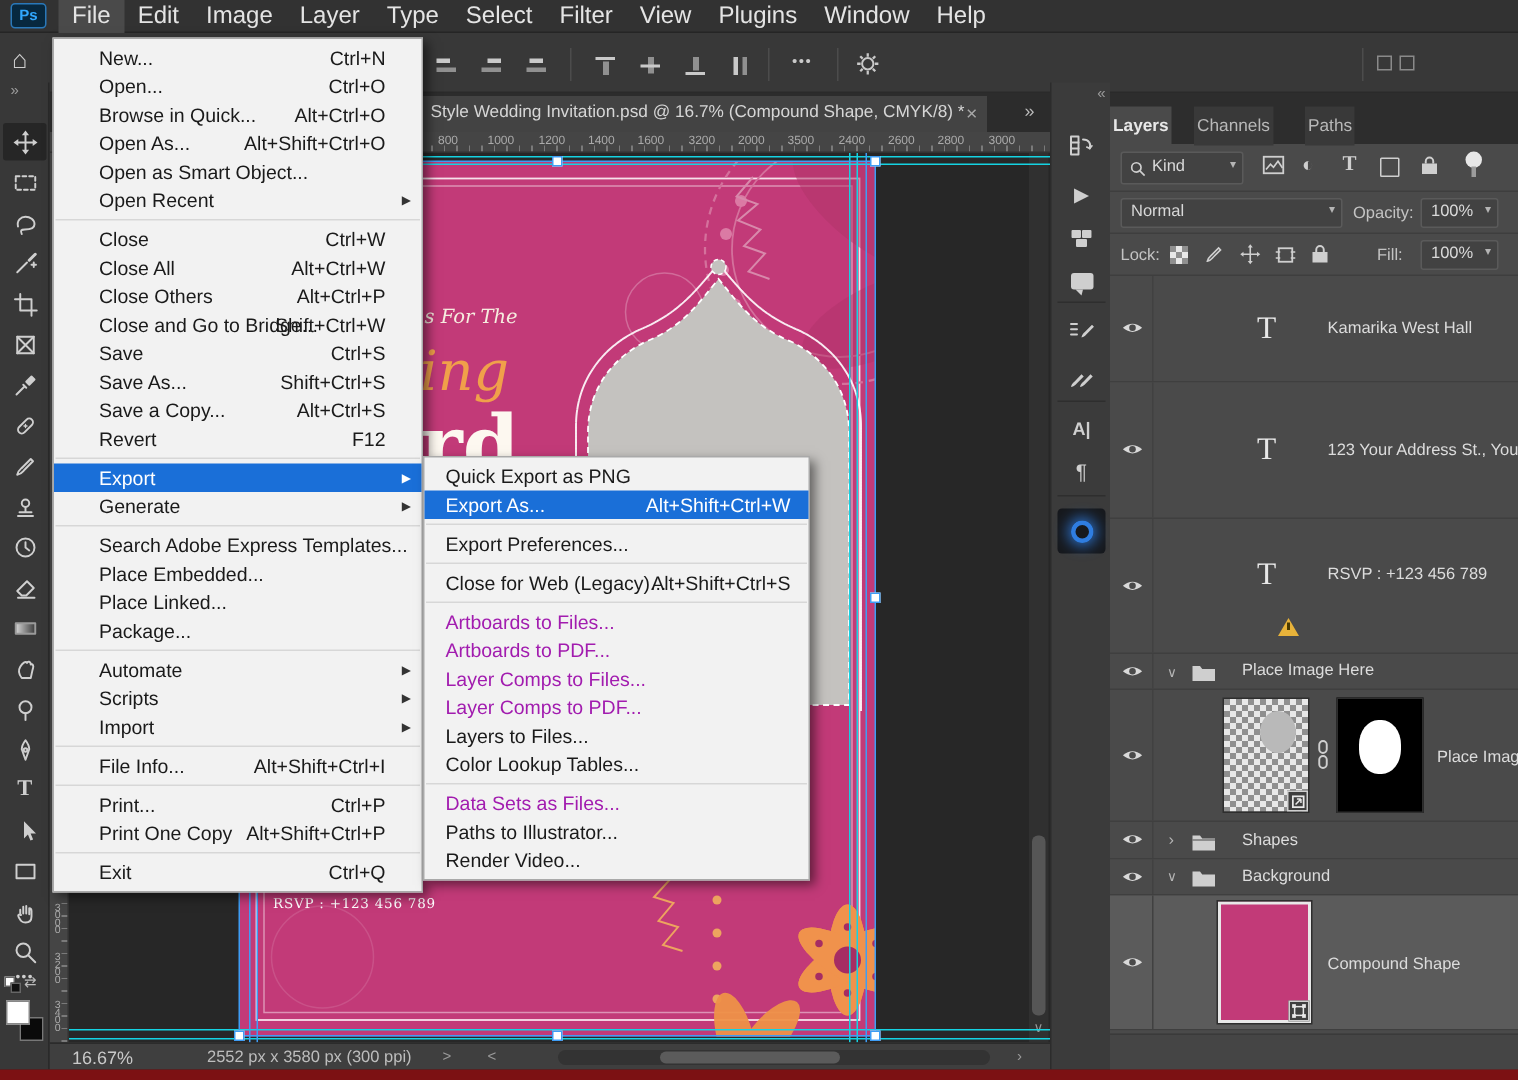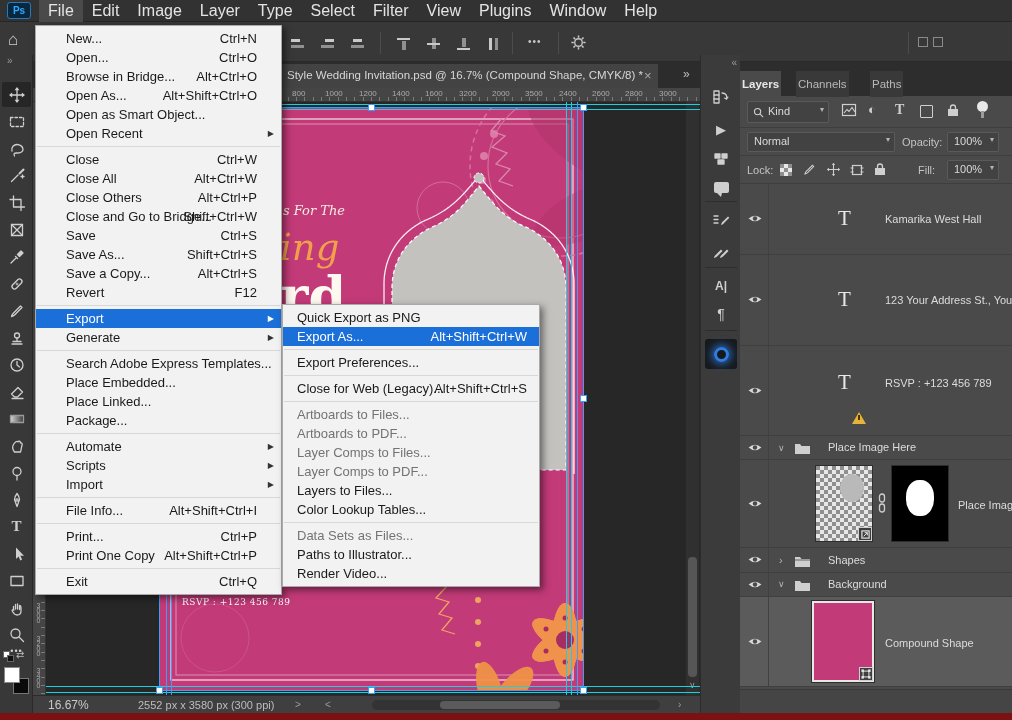--- a/index.html
+++ b/index.html
@@ -114,21 +114,21 @@
   .toggle .stem{position:absolute;left:4px;top:10px;width:3px;height:7px;background:#9c9c9c}
   .pfoot{position:absolute;left:0;top:627px;width:272px;height:24px;background:#454545;border-top:1px solid #3a3a3a}
 
   
   .menu{position:absolute;background:#f2f2f2;border:1px solid #a9a9a9;box-shadow:3px 3px 7px rgba(0,0,0,.5);z-index:50;font-size:13px;color:#1a1a1a;padding:3px 0}
   .mi{position:relative;height:19px;line-height:19px;padding-left:30px;white-space:nowrap;cursor:default}
   .mi .sc{position:absolute;right:24px;top:0}
   .mi .arr{position:absolute;right:7px;top:0;font-size:8px;color:#333}
   .mi.hl{background:#1a6fd8;color:#fff}
   .mi.hl .arr{color:#fff}
-  .mi.dis{color:#737373}
+  .mi.dis{color:#a21caf}
   .msep{height:1px;background:#d7d7d7;margin:3px 1px}
   .menu2 .mi{padding-left:14px}
   .menu2 .mi .sc{right:12px}
 
   .redstrip{position:absolute;left:0;top:713px;width:1012px;height:7px;background:#7c1113;z-index:45}
   svg text{font-family:"DejaVu Serif",serif}
 </style>
 </head>
 <body>
 
@@ -715,21 +715,21 @@
         </div>
         <span class="lname" style="left:145px;top:40px">Compound Shape</span>
       </div>
     </div>
     <div class="pfoot"></div>
   </div>
 
   <div class="menu" style="left:35px;top:25px;width:247px">
     <div class="mi"><span>New...</span><span class="sc">Ctrl+N</span></div>
     <div class="mi"><span>Open...</span><span class="sc">Ctrl+O</span></div>
-    <div class="mi"><span>Browse in Bridge...</span><span class="sc">Alt+Ctrl+O</span></div>
+    <div class="mi"><span>Browse in Quick...</span><span class="sc">Alt+Ctrl+O</span></div>
     <div class="mi"><span>Open As...</span><span class="sc">Alt+Shift+Ctrl+O</span></div>
     <div class="mi"><span>Open as Smart Object...</span></div>
     <div class="mi"><span>Open Recent</span><span class="arr">▶</span></div>
     <div class="msep"></div>
     <div class="mi"><span>Close</span><span class="sc">Ctrl+W</span></div>
     <div class="mi"><span>Close All</span><span class="sc">Alt+Ctrl+W</span></div>
     <div class="mi"><span>Close Others</span><span class="sc">Alt+Ctrl+P</span></div>
     <div class="mi"><span>Close and Go to Bridge...</span><span class="sc">Shift+Ctrl+W</span></div>
     <div class="mi"><span>Save</span><span class="sc">Ctrl+S</span></div>
     <div class="mi"><span>Save As...</span><span class="sc">Shift+Ctrl+S</span></div>

